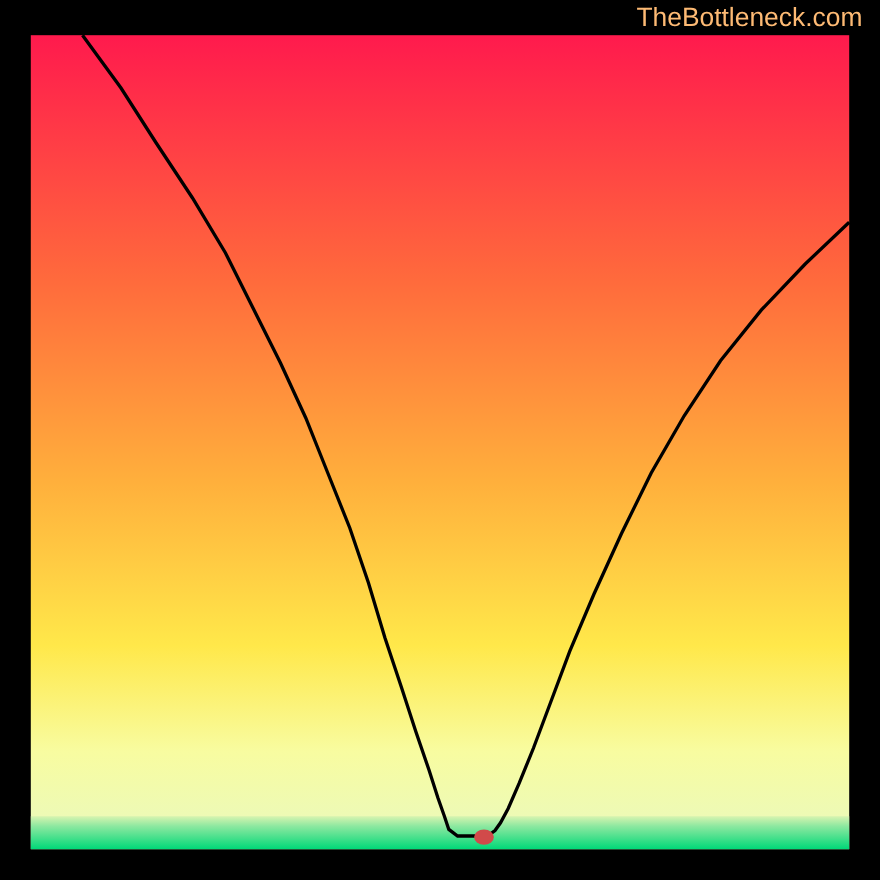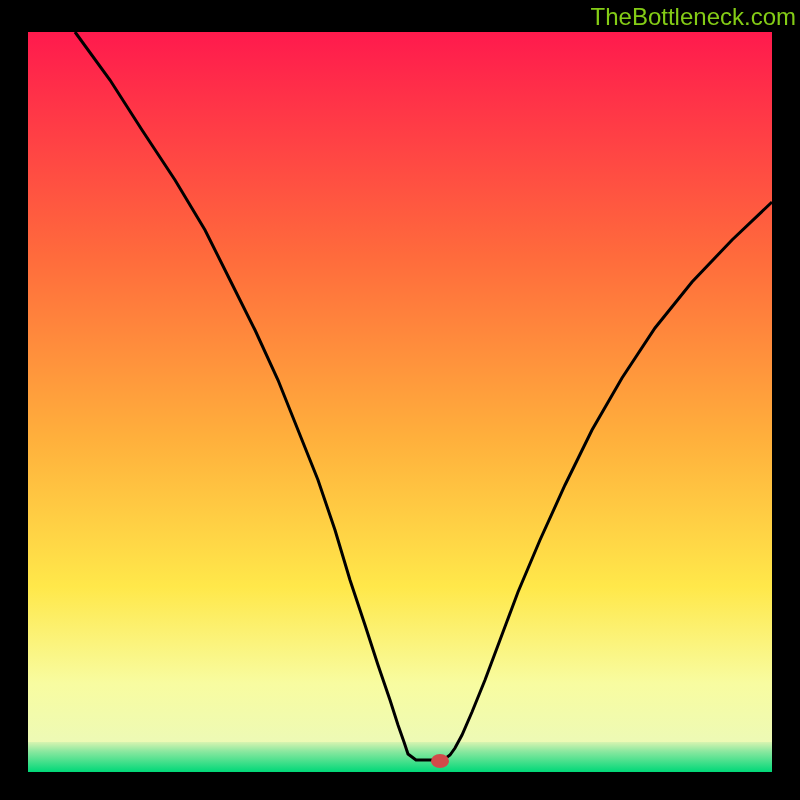--- a/index.html
+++ b/index.html
@@ -1,18 +1,18 @@
 <!DOCTYPE html>
 <html><head>
 <meta charset="utf-8">
 <style>
   body{margin:0;padding:0;background:#000;width:800px;height:800px;overflow:hidden}
   .wrap{position:relative;width:800px;height:800px}
   svg{display:block;position:absolute;top:0;left:0}
-  .brand{position:absolute;top:3px;right:4px;font:24px Arial,Helvetica,sans-serif;color:#84cc16;font-weight:500}
+  .brand{position:absolute;top:3px;right:16px;font:24px Arial,Helvetica,sans-serif;color:#fdba74;font-weight:500}
 </style>
 </head>
 <body>
 
 <div class="wrap">
   <svg width="800" height="800" viewBox="0 0 800 800">
     <defs>
       <linearGradient id="bg" x1="0" y1="0" x2="0" y2="1">
         <stop offset="0%" stop-color="#ff1a4d"></stop>
         <stop offset="30%" stop-color="#ff6a3c"></stop>

